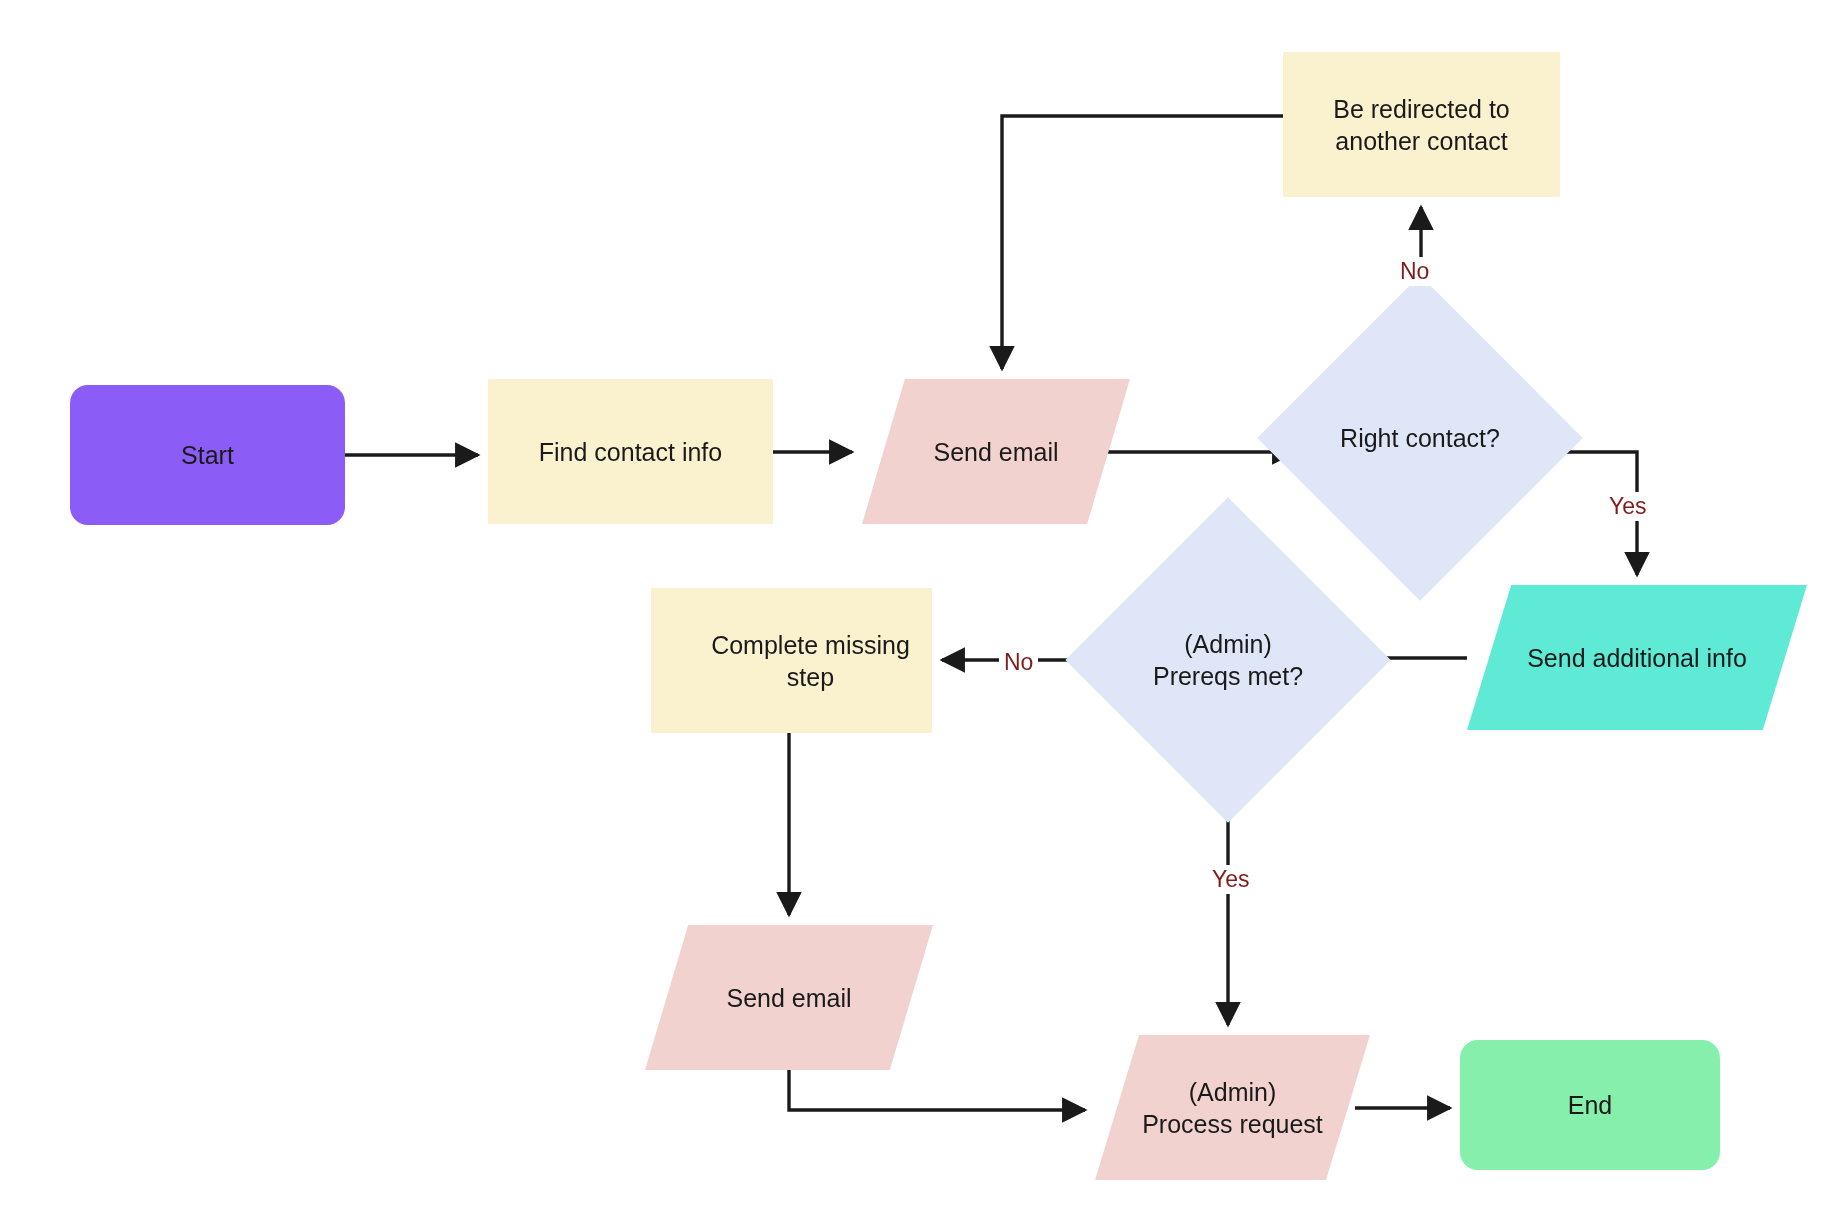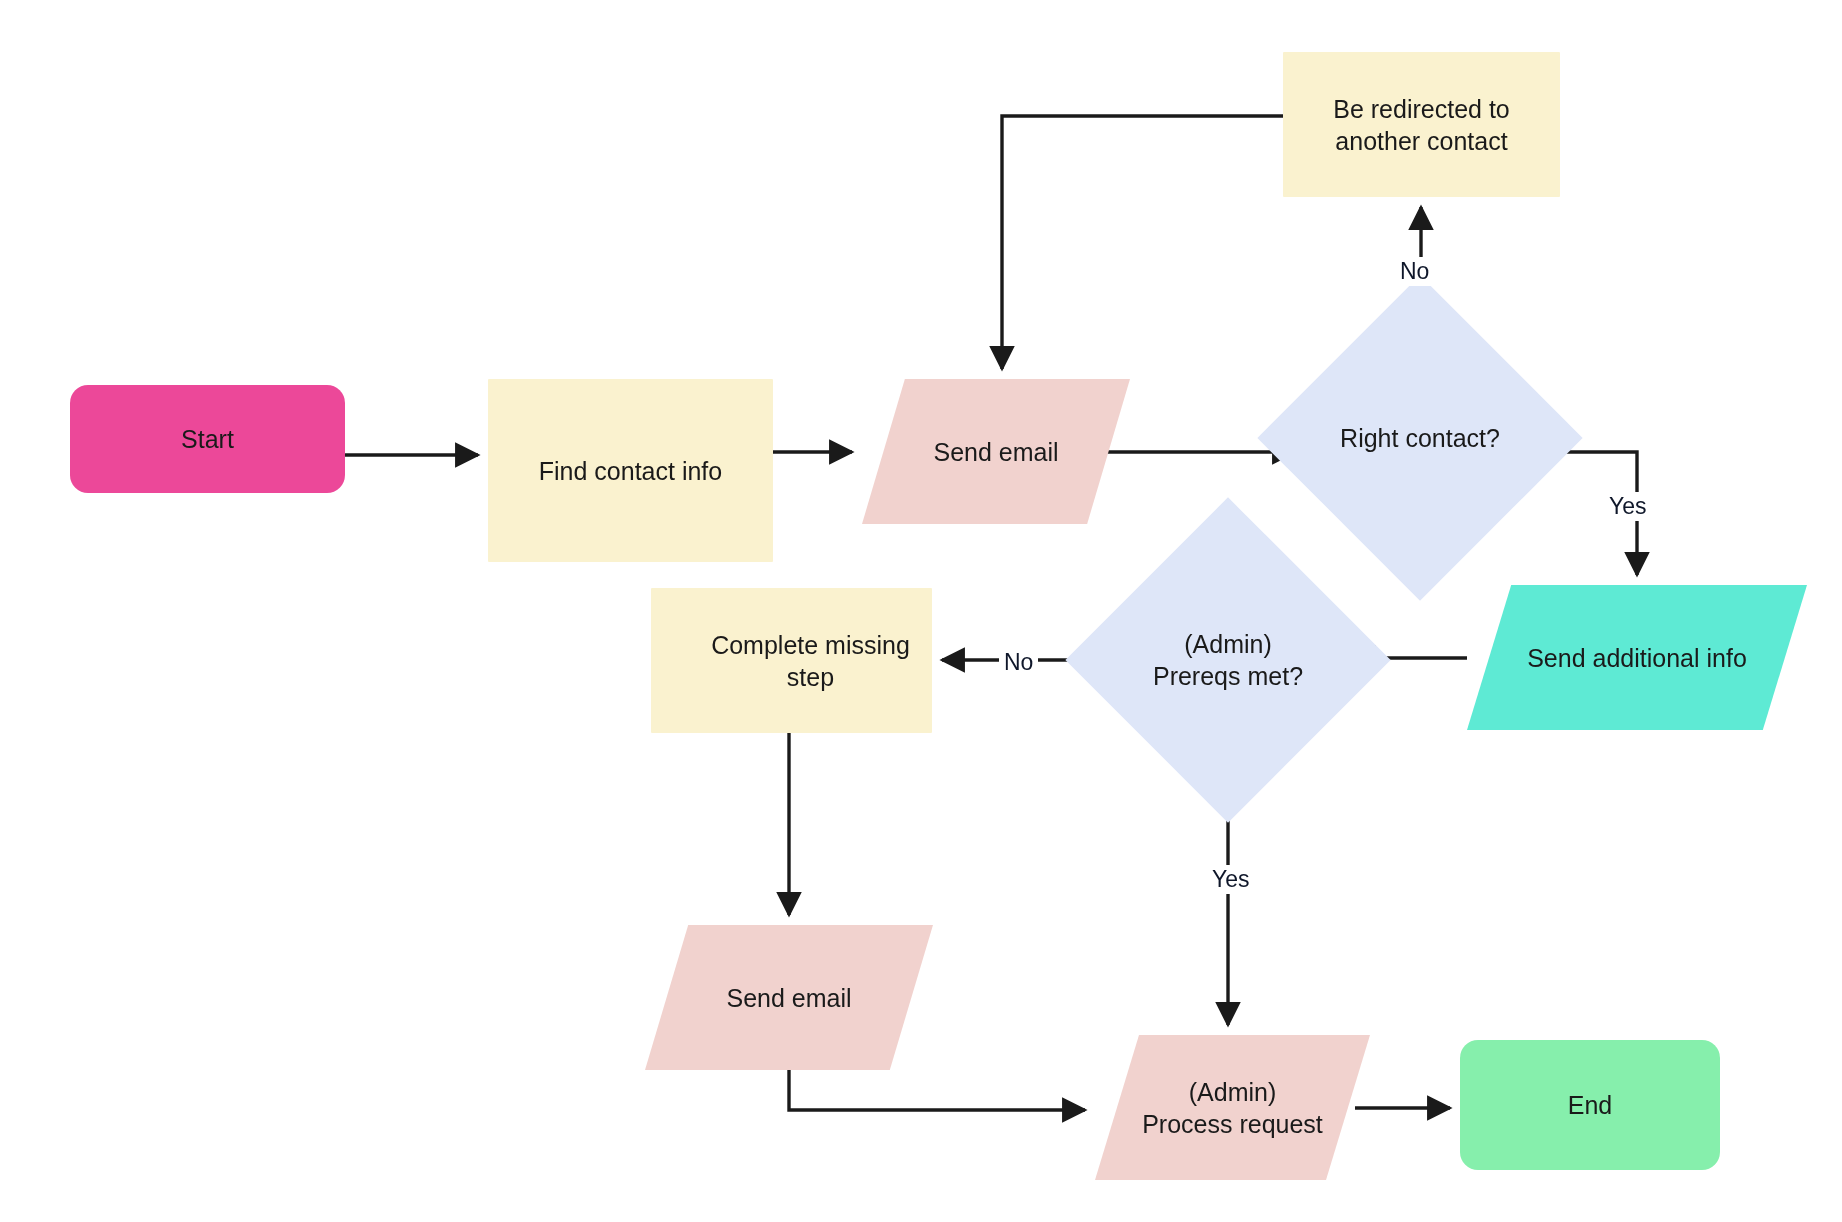--- a/index.html
+++ b/index.html
@@ -58,21 +58,21 @@
     transform-origin: center center;
   }
   .decision-label {
     position: relative;
     z-index: 2;
     width: 150%;
   }
   .edge-label {
     position: absolute;
     font-size: 23px;
-    color: #0f172a;
+    color: #7f1d1d;
     background: #ffffff;
     padding: 1px 5px;
     font-family: "Liberation Sans", sans-serif;
     white-space: nowrap;
   }
 </style>
 </head>
 <body>
 
 <div id="canvas">
@@ -102,25 +102,25 @@
 
     <path d="M 1228 775 L 1228 1025" stroke="#1a1a1a" stroke-width="3.4" fill="none" marker-end="url(#arrow)"></path>
 
     <path d="M 789 733 L 789 915" stroke="#1a1a1a" stroke-width="3.4" fill="none" marker-end="url(#arrow)"></path>
 
     <path d="M 789 1070 L 789 1110 L 1085 1110" stroke="#1a1a1a" stroke-width="3.4" fill="none" marker-end="url(#arrow)"></path>
 
     <path d="M 1355 1108 L 1450 1108" stroke="#1a1a1a" stroke-width="3.4" fill="none" marker-end="url(#arrow)"></path>
   </svg>
 
-  <div class="node shape-terminator" style="left:70px; top:385px; width:275px; height:108px; background:#ec4899;">
+  <div class="node shape-terminator" style="left:70px; top:385px; width:275px; height:140px; background:#8b5cf6;">
     <span>Start</span>
   </div>
 
-  <div class="node shape-process" style="left:488px; top:379px; width:285px; height:183px; background:#faf2cf;">
+  <div class="node shape-process" style="left:488px; top:379px; width:285px; height:145px; background:#faf2cf;">
     <span>Find contact info</span>
   </div>
 
   <div class="node shape-io" style="left:862px; top:379px; width:268px; height:145px; background:#f1d2ce;
               clip-path: polygon(16% 0%, 100% 0%, 84% 100%, 0% 100%);">
     <span>Send email</span>
   </div>
 
   <div class="node shape-decision" style="left:1305px; top:323px; width:230px; height:230px;">
     <span class="decision-fill" style="background:#dee6f8;"></span>

